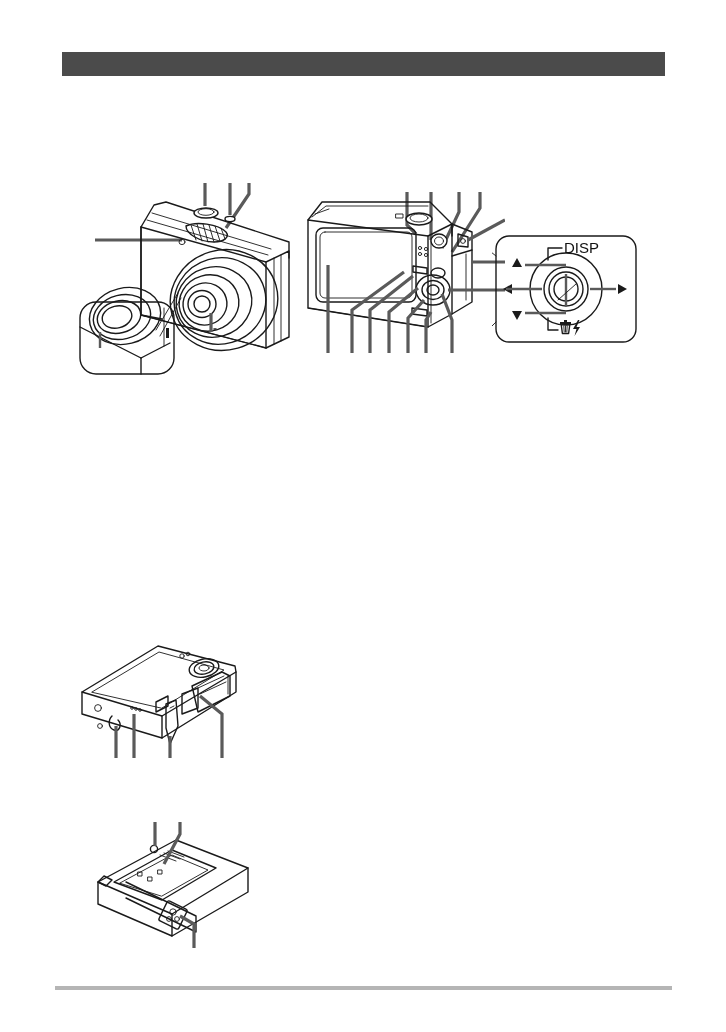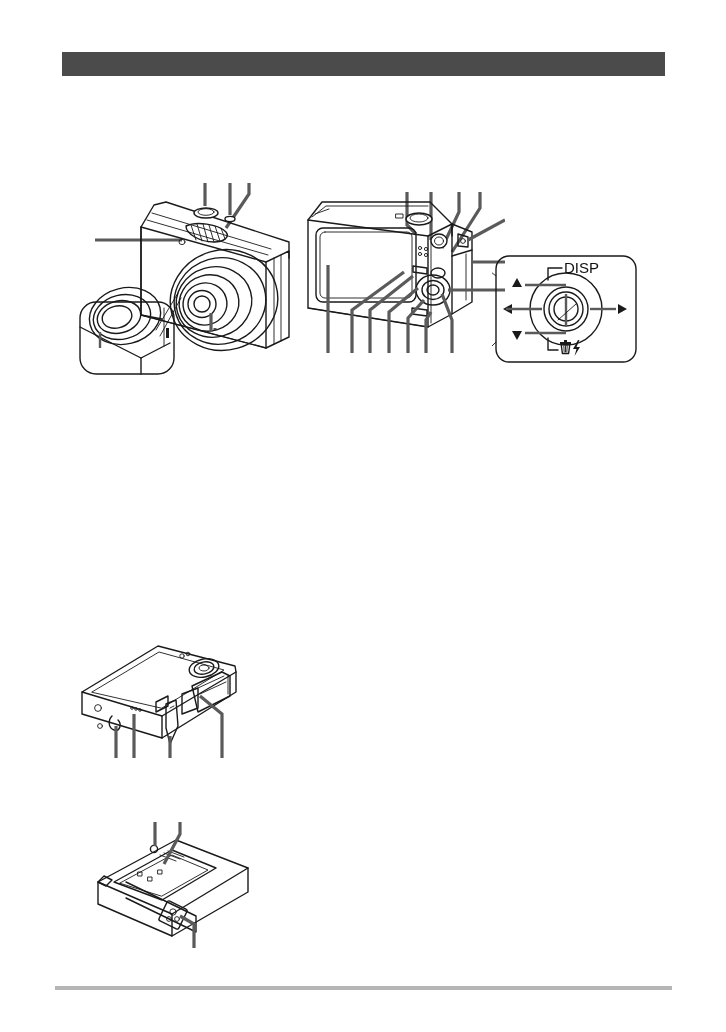--- a/index.html
+++ b/index.html
@@ -48,21 +48,21 @@
     width: 617px;
     height: 4px;
     background: #b5b5b5;
   }
   
   .figure {
     position: absolute;
   }
   .fig-front  { left: 78px;  top: 180px; width: 238px; height: 205px; }
   .fig-back   { left: 300px; top: 190px; width: 205px; height: 165px; }
-  .fig-pad    { left: 492px; top: 248px; width: 148px; height: 118px; }
+  .fig-pad    { left: 492px; top: 228px; width: 148px; height: 118px; }
   .fig-bottom { left: 70px;  top: 630px; width: 185px; height: 130px; }
   .fig-charger{ left: 80px;  top: 820px; width: 185px; height: 132px; }
   .figure svg { display: block; width: 100%; height: 100%; }
   .ln  { fill: none; stroke: #1a1a1a; stroke-width: 1.4; stroke-linecap: round; stroke-linejoin: round; }
   .ln-thin { fill: none; stroke: #1a1a1a; stroke-width: 0.9; stroke-linecap: round; stroke-linejoin: round; }
   .lead { fill: none; stroke: #5a5a5a; stroke-width: 3.2; stroke-linecap: butt; }
   .lead-thin { fill: none; stroke: #5a5a5a; stroke-width: 2.4; stroke-linecap: butt; }
   .solidblk { fill: #1a1a1a; stroke: none; }
   .whitefill { fill: #ffffff; stroke: #1a1a1a; stroke-width: 1.4; }
   .pad-label {

